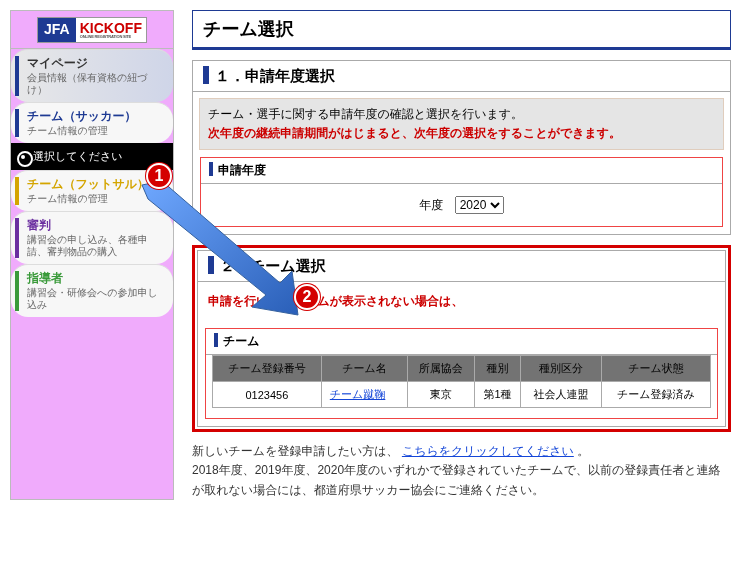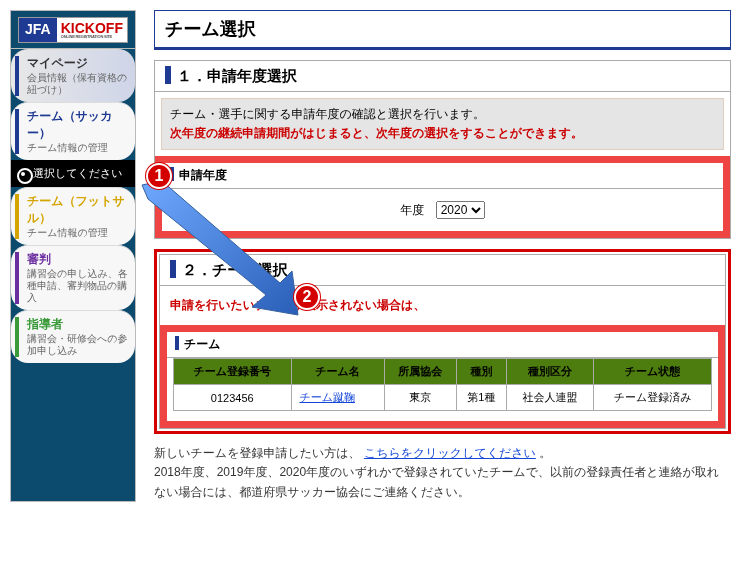--- a/index.html
+++ b/index.html
@@ -8,23 +8,23 @@
     padding: 10px;
     font-family: "Meiryo", "MS PGothic", sans-serif;
     font-size: 12px;
     background: #fff;
     width: 741px;
     position: relative;
   }
   .layout { display: flex; gap: 18px; }
   
   .sidebar {
-    width: 126px;
+    width: 164px;
     border: 1px solid #bbb;
-    background: #0c4a6e;
+    background: #f0abfc;
     flex-shrink: 0;
   }
   .logo-box {
     border-bottom: 1px solid #bbb;
     padding: 6px 5px 5px;
     display: flex;
     justify-content: center;
   }
   .logo-inner {
     border: 1px solid #999;
@@ -145,22 +145,22 @@
   .notice-box {
     background: #e5e5e5;
     border: 1px solid #e0cdbd;
     margin: 6px;
     padding: 6px 8px;
     font-size: 12px;
     line-height: 1.6;
   }
   .notice-red { color: #c00; font-weight: bold; }
   .sub-box {
-    border: 7px solid #ef4444;
-    margin: 0;
+    border: 1px solid #ef4444;
+    margin: 7px;
   }
   .sub-head {
     border-bottom: 1px solid #aaa;
     padding: 4px 8px;
     font-weight: bold;
     font-size: 12px;
   }
   .sub-head::before {
     content:"";
     display:inline-block;
@@ -192,21 +192,21 @@
     width: calc(100% - 12px);
     margin: 0 6px 10px;
     border-collapse: collapse;
     font-size: 11px;
   }
   table.team-table th, table.team-table td {
     border: 1px solid #aaa;
     padding: 5px 4px;
     text-align: center;
   }
-  table.team-table th { background: #4d7c0f; font-weight: bold; text-align: center;}
+  table.team-table th { background: #737373; font-weight: normal; text-align: center;}
   table.team-table td.left { text-align: left; padding-left: 8px;}
   a.link { color: #1446d8; text-decoration: underline; }
   .foot-note {
     font-size: 12px;
     color: #333;
     line-height: 1.6;
     margin-top: 10px;
   }
   
   .badge {

